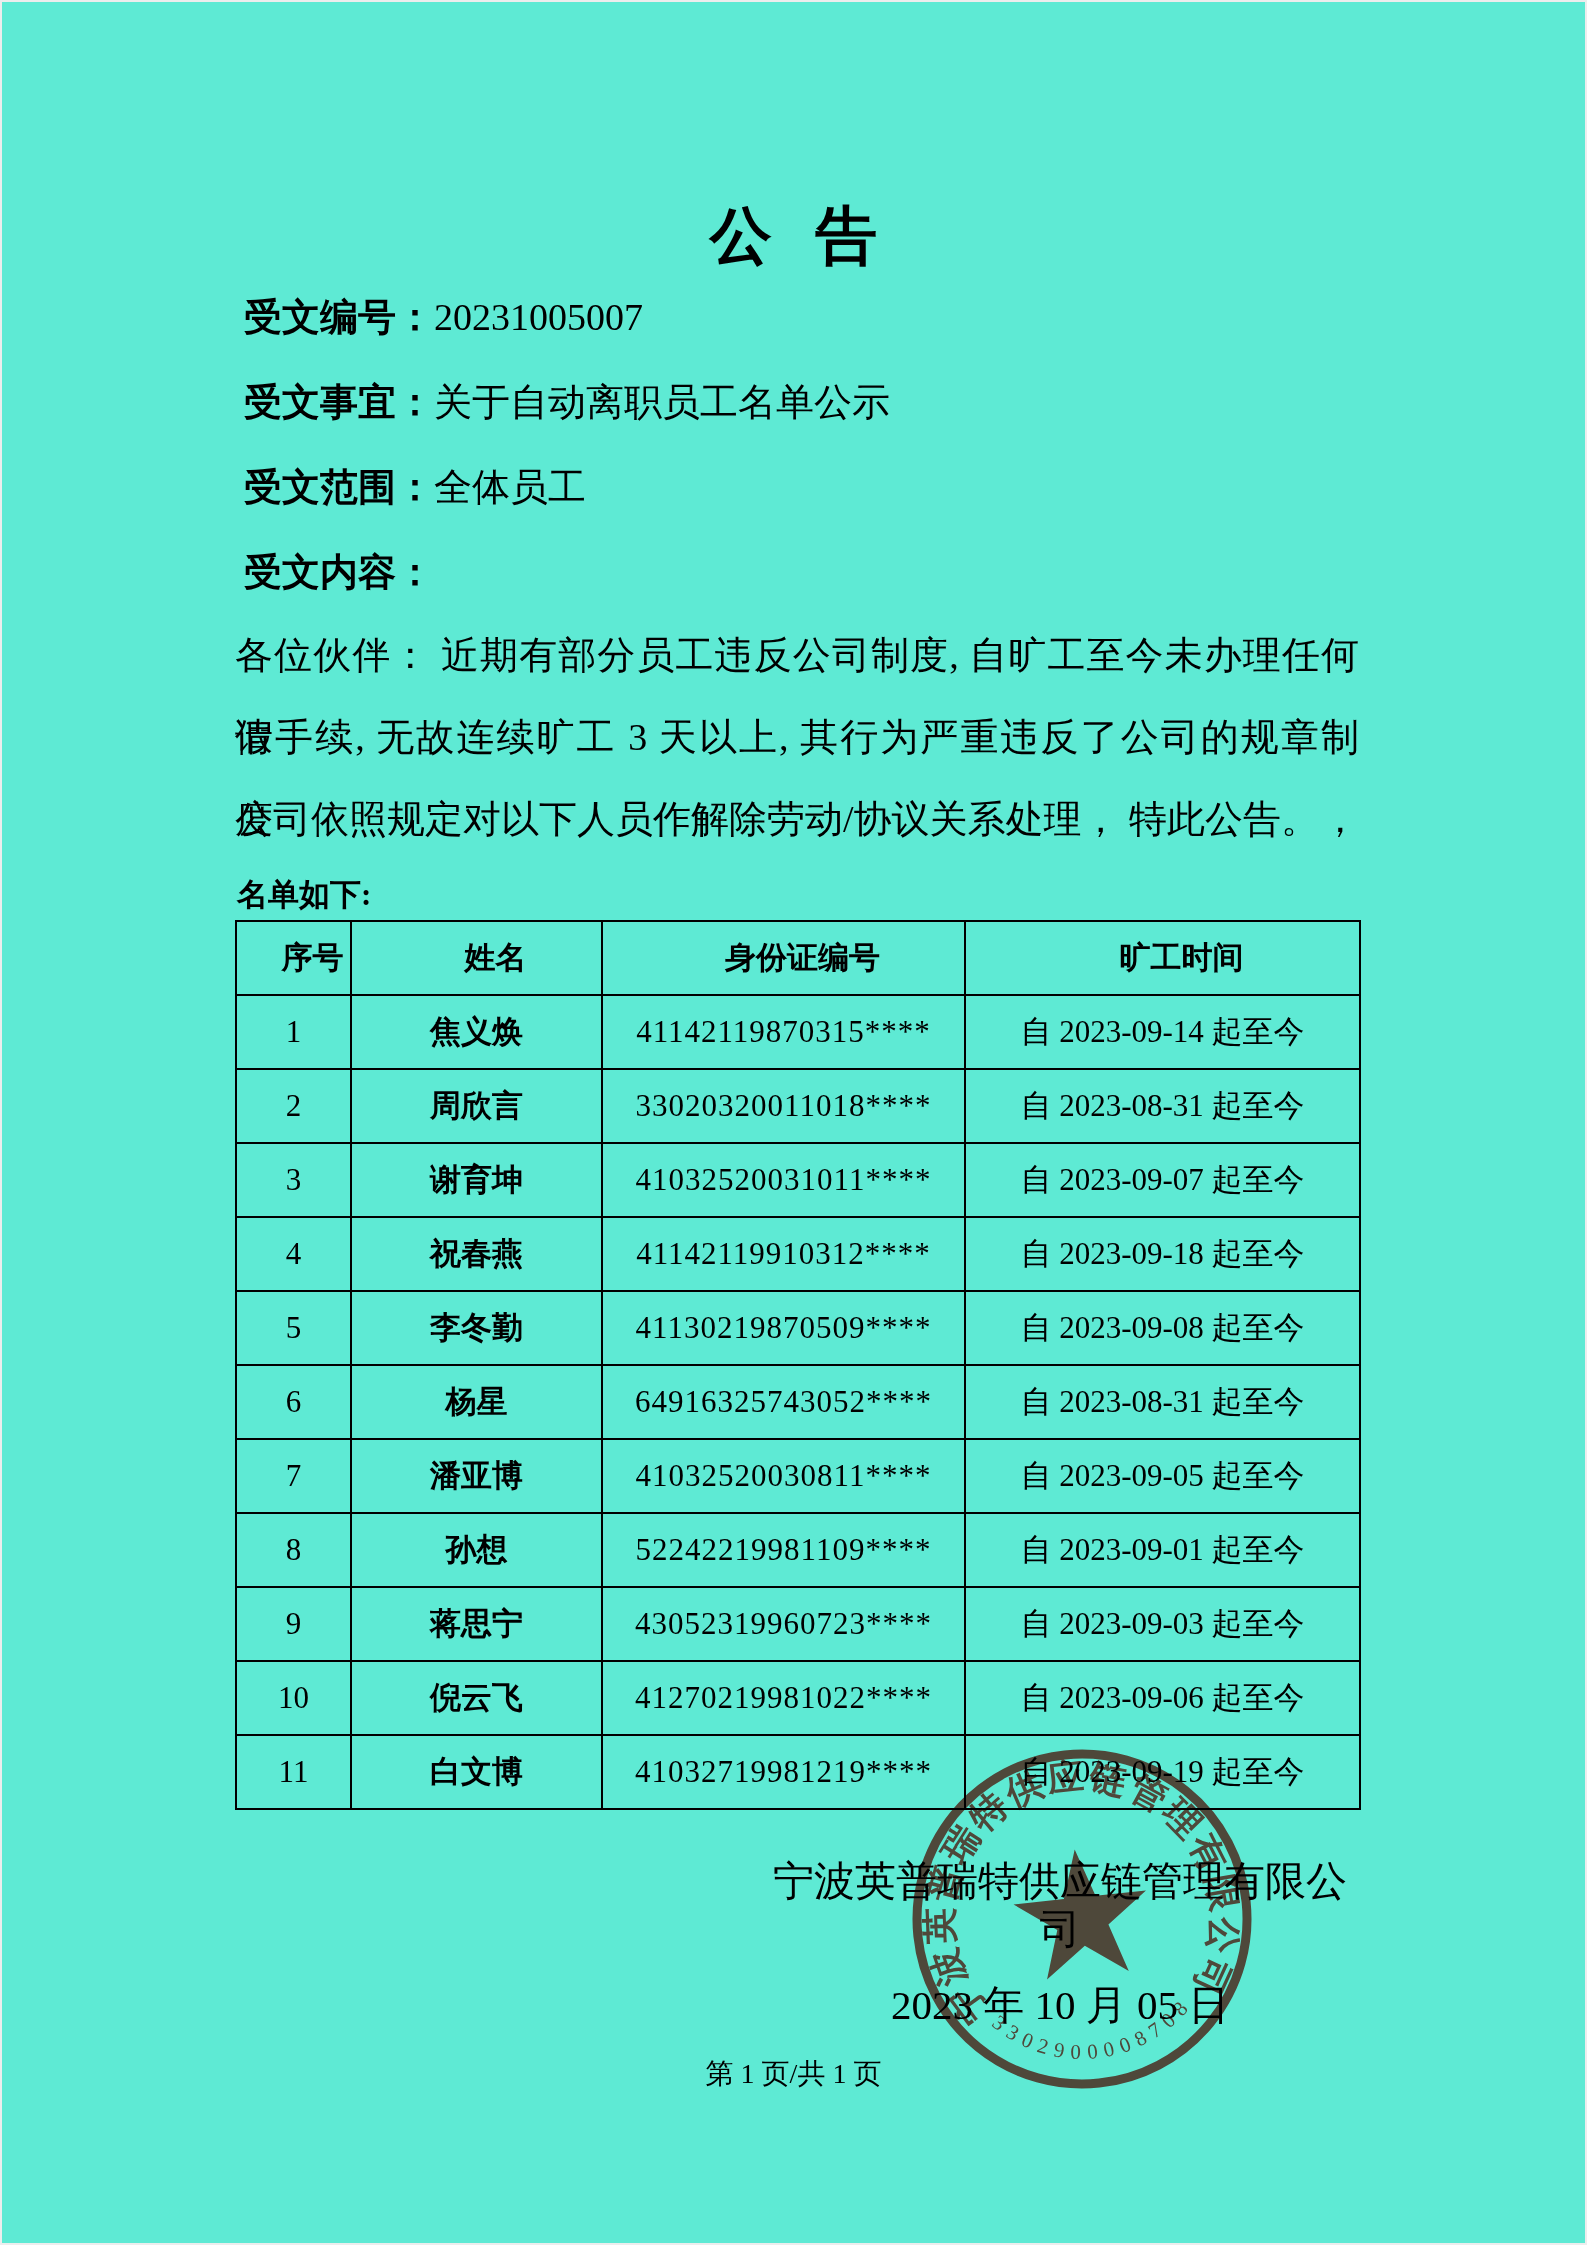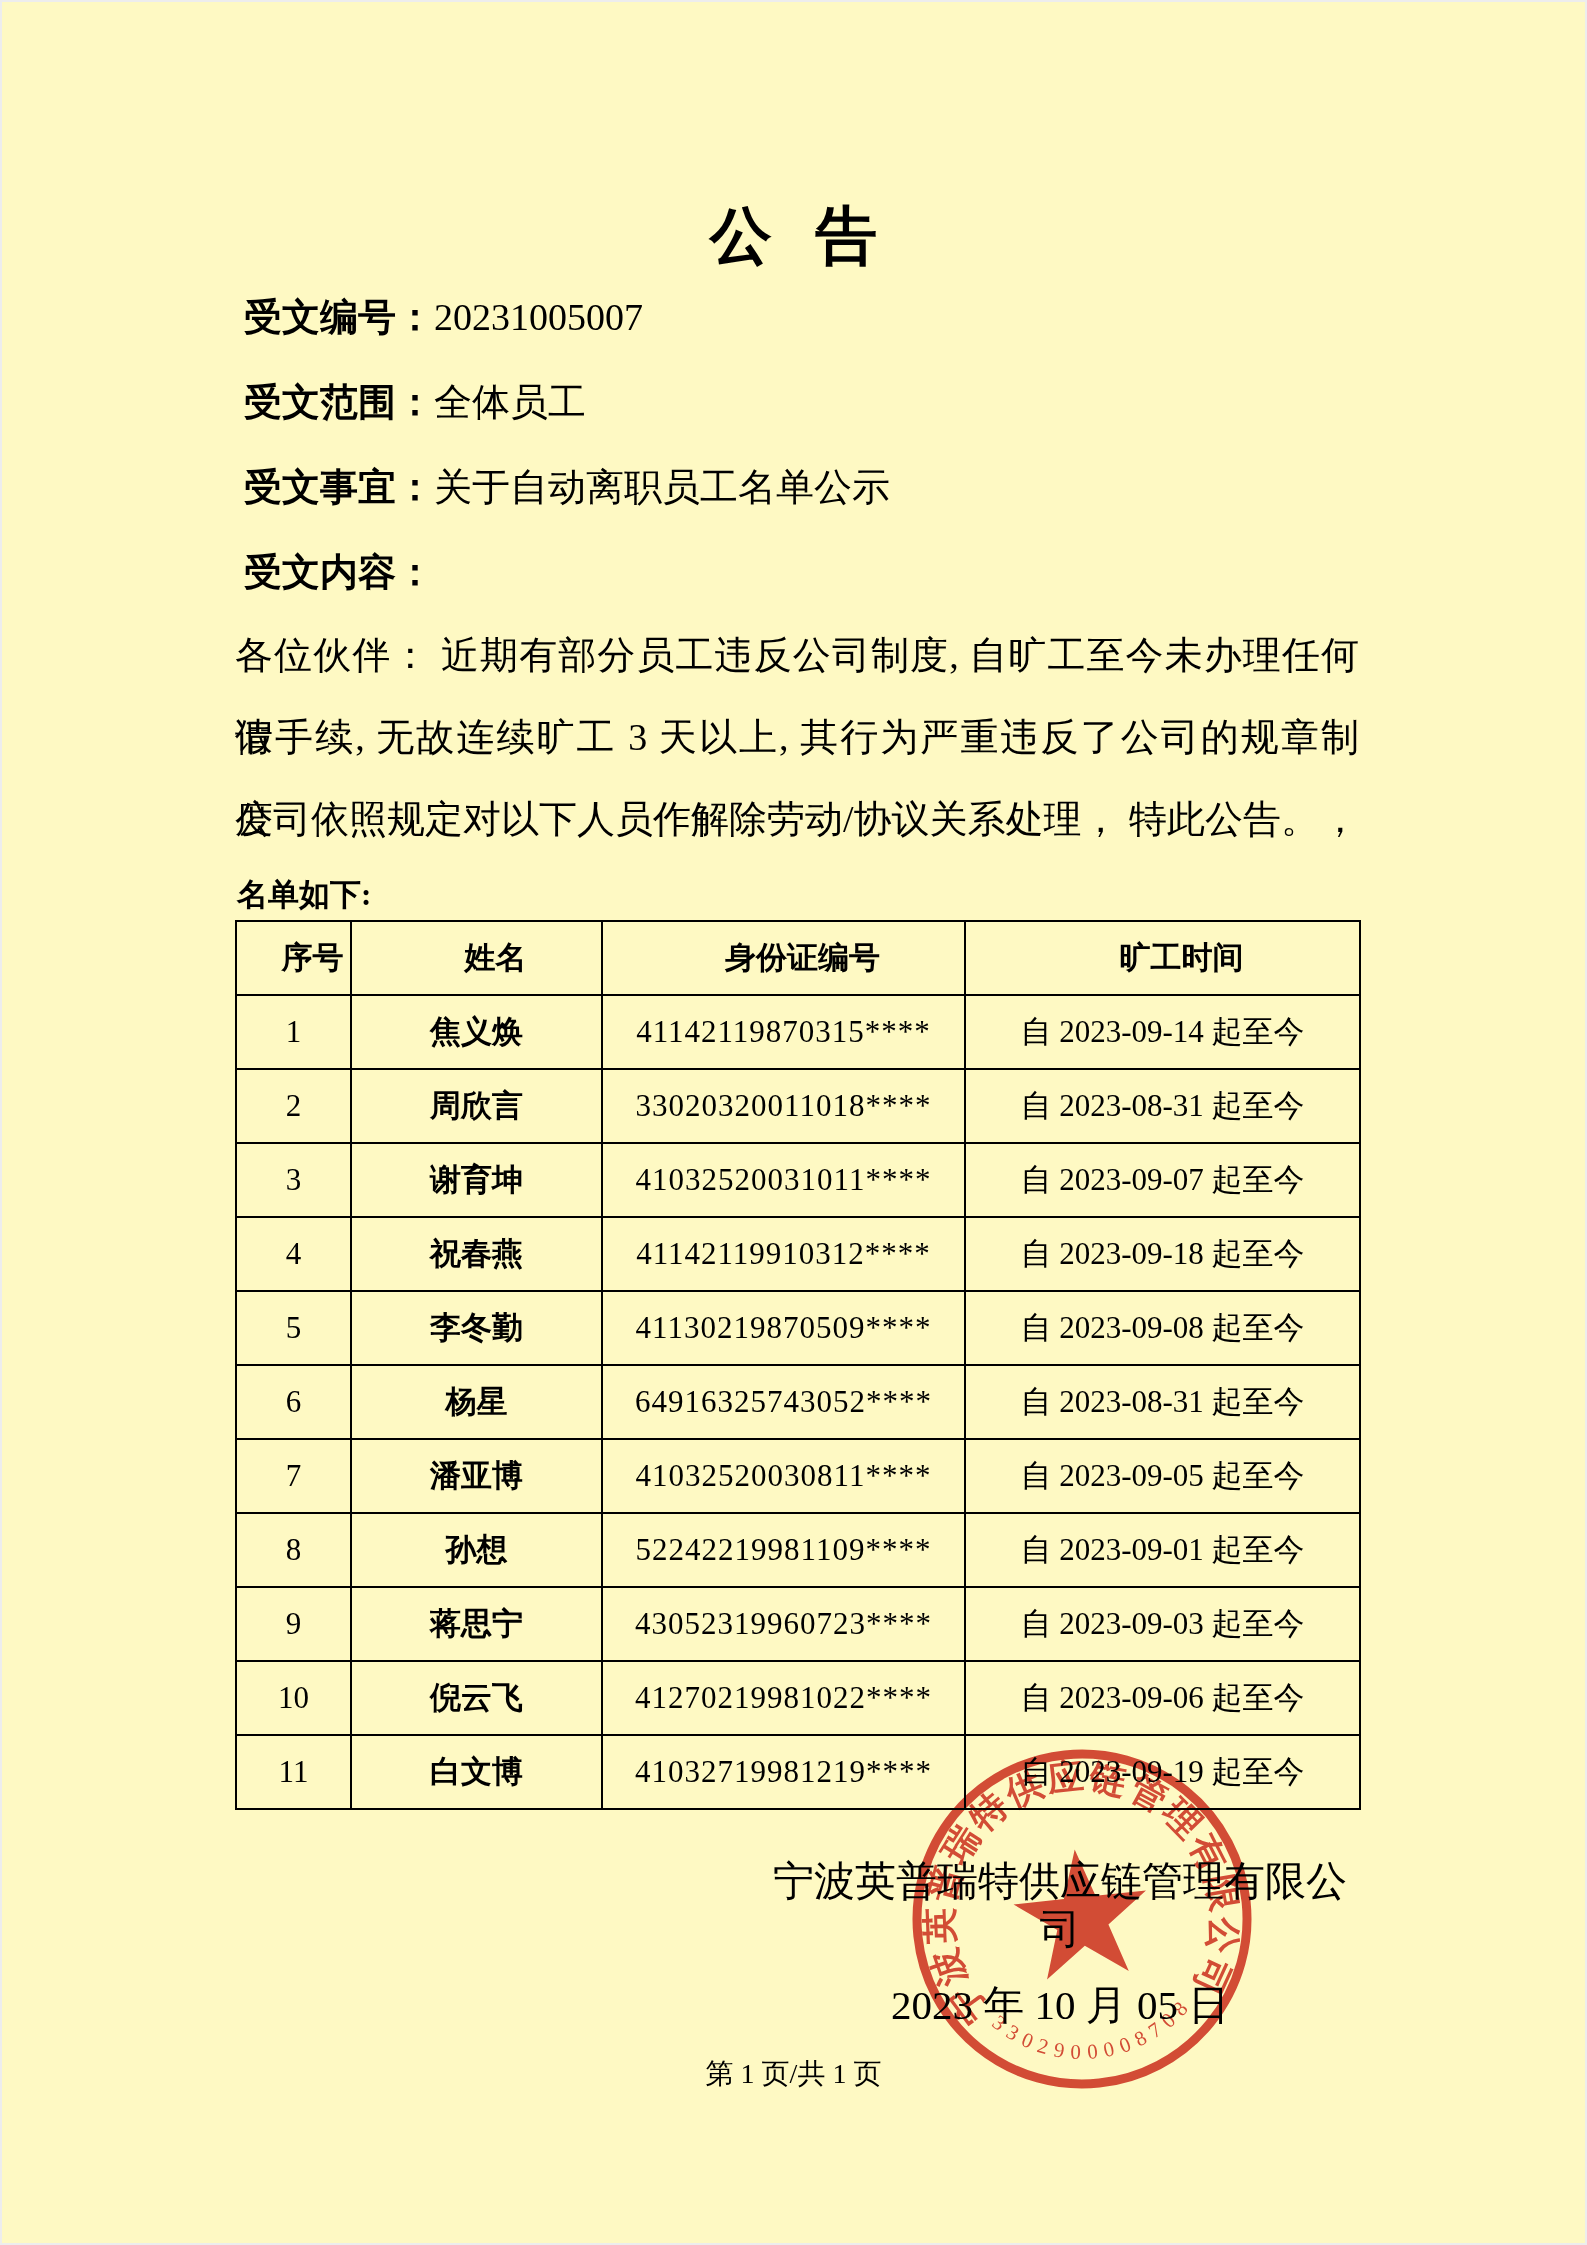--- a/index.html
+++ b/index.html
@@ -1,19 +1,19 @@
 <!DOCTYPE html>
 <html><head>
 <meta charset="utf-8">
 <style>
   html,body{margin:0;padding:0;background:#fff;}
   .page{
     position:relative;
     width:1587px;height:2245px;
-    background:#fef9c3;
+    background:#5eead4;
     box-sizing:border-box;
     border:2px solid #ededed;
     font-family:"Liberation Serif","DejaVu Serif",serif;
     color:#000;
     overflow:hidden;
   }
   .doc-title{
     position:absolute;top:192px;left:0;width:100%;
     text-align:center;
     font-size:62px;font-weight:bold;
@@ -70,24 +70,24 @@
 
 <div class="page">
 
   <div class="doc-title">公 告</div>
 
   <div class="fields">
     <div class="field">
       <span class="field-label">受文编号：</span><span class="field-value">20231005007</span>
     </div>
     <div class="field">
+      <span class="field-label">受文事宜：</span><span class="field-value">关于自动离职员工名单公示</span>
+    </div>
+    <div class="field">
       <span class="field-label">受文范围：</span><span class="field-value">全体员工</span>
-    </div>
-    <div class="field">
-      <span class="field-label">受文事宜：</span><span class="field-value">关于自动离职员工名单公示</span>
     </div>
     <div class="field">
       <span class="field-label">受文内容：</span><span class="field-value"></span>
     </div>
   </div>
 
   <div class="body-par">
     <div class="body-line just">各位伙伴： 近期有部分员工违反公司制度, 自旷工至今未办理任何请</div>
     <div class="body-line just">假手续, 无故连续旷工 3 天以上, 其行为严重违反了公司的规章制度，</div>
     <div class="body-line">公司依照规定对以下人员作解除劳动/协议关系处理， 特此公告。</div>

